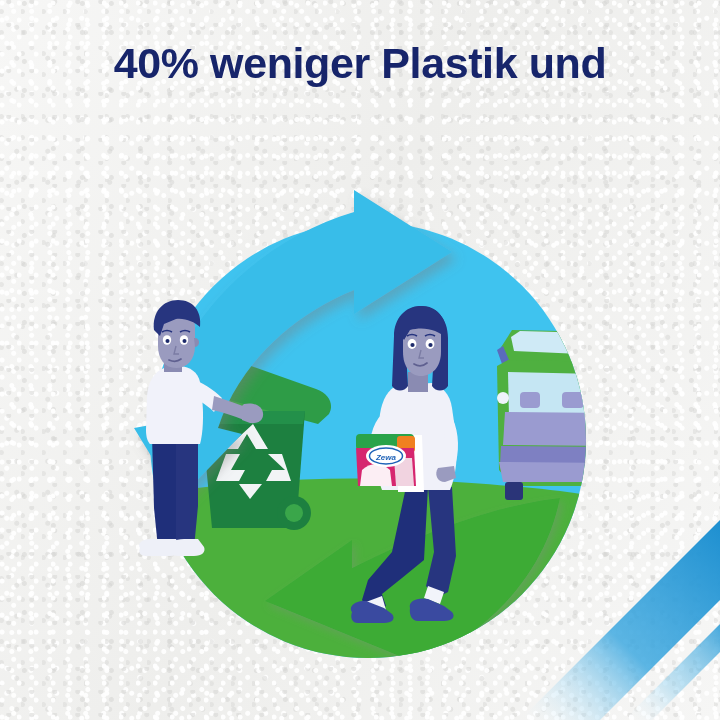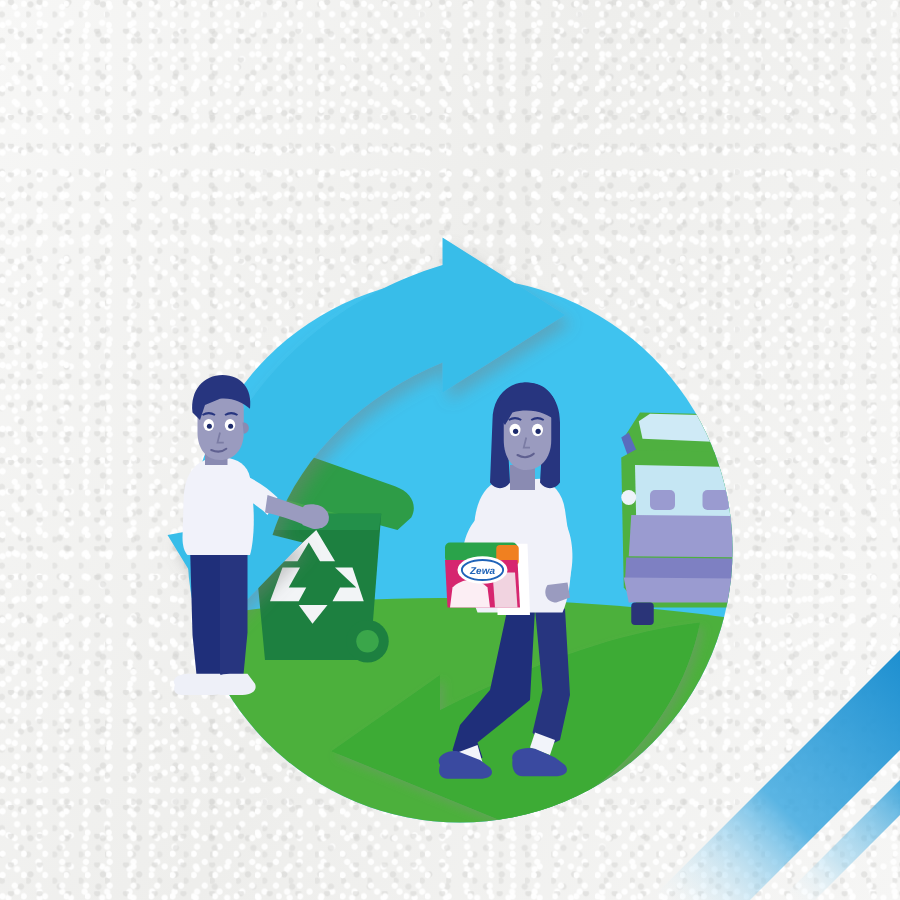--- a/index.html
+++ b/index.html
@@ -64,20 +64,21 @@
   .scene svg { display: block; }
 </style>
 </head>
 <body>
 
 <div class="banner">
 
   <div class="paper-texture"></div>
 
   <div class="headline">
+    <span class="line">40% weniger Plastik und</span>
   </div>
 
   <div class="scene">
     <svg width="720" height="720" viewBox="0 0 720 720" xmlns="http://www.w3.org/2000/svg">
       <defs>
         <clipPath id="loopCircle">
           <circle cx="368" cy="440" r="218"></circle>
         </clipPath>
         <clipPath id="bannerClip">
           <rect x="0" y="0" width="720" height="720"></rect>

